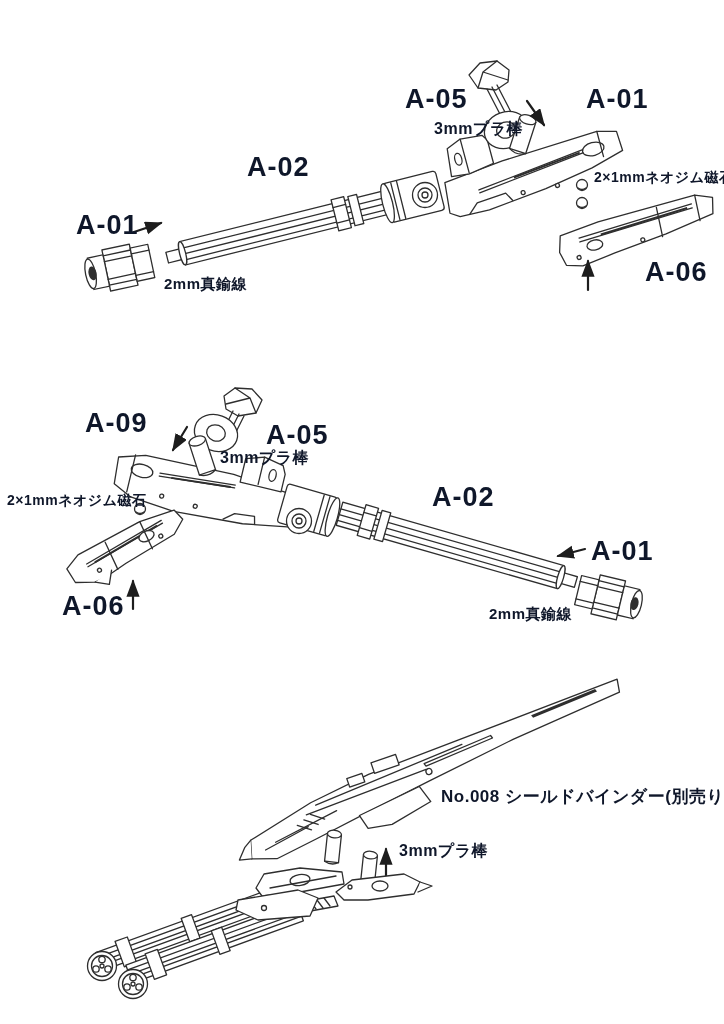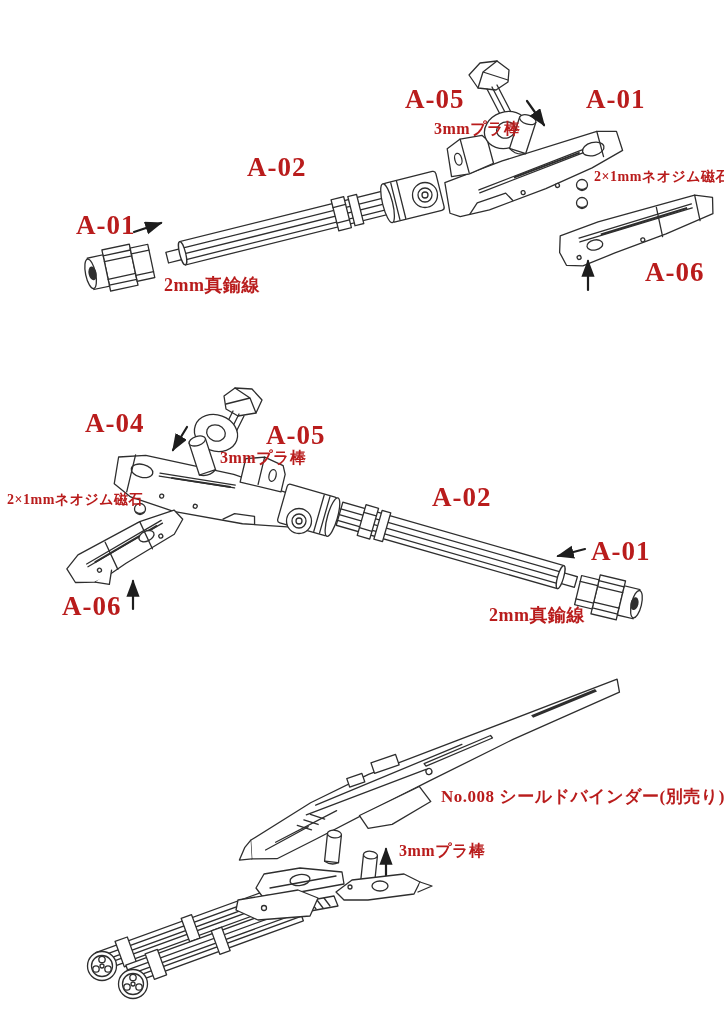--- a/index.html
+++ b/index.html
@@ -3,25 +3,25 @@
 <meta charset="utf-8">
 <style>
   html,body{margin:0;padding:0;background:#e8e8e8;}
   .canvas{
     position:relative;width:724px;height:1024px;margin:0 auto;
     background:#ffffff;overflow:hidden;
     font-family:"Liberation Sans","DejaVu Sans",sans-serif;
   }
   svg{position:absolute;left:0;top:0;}
   .lbl{
-    position:absolute;color:#b91c1c;font-weight:700;line-height:1;
-    white-space:nowrap;letter-spacing:0.5px;font-family:Liberation Serif, serif;
+    position:absolute;color:#0f172a;font-weight:700;line-height:1;
+    white-space:nowrap;letter-spacing:0.5px;
   }
   .lbl.part{font-size:27px;letter-spacing:1px;}
-  .lbl.mat{font-size:18px;}
+  .lbl.mat{font-size:15px;}
   .lbl.cap{font-size:17px;}
   .art{stroke:#2e2e2e;stroke-width:1.3;fill:#ffffff;stroke-linejoin:round;stroke-linecap:round;}
   .art .ln{fill:none;}
   .art .dk{fill:#2e2e2e;stroke:none;}
   .arrow{stroke:#1d1d1d;stroke-width:2.2;fill:none;stroke-linecap:round;}
 </style>
 </head>
 <body>
 
 <div class="canvas">
@@ -274,21 +274,21 @@
 
 <div class="lbl part" style="left:76px;top:212px">A-01</div>
 <div class="lbl part" style="left:247px;top:154px">A-02</div>
 <div class="lbl part" style="left:586px;top:86px">A-01</div>
 <div class="lbl part" style="left:405px;top:86px">A-05</div>
 <div class="lbl part" style="left:645px;top:259px">A-06</div>
 <div class="lbl mat" style="left:434px;top:121px;font-size:16px">3mmプラ棒</div>
 <div class="lbl mat" style="left:594px;top:170px;font-size:14px">2×1mmネオジム磁石</div>
 <div class="lbl mat" style="left:164px;top:276px">2mm真鍮線</div>
 
-<div class="lbl part" style="left:85px;top:410px">A-04</div>
+<div class="lbl part" style="left:85px;top:410px">A-09</div>
 <div class="lbl part" style="left:266px;top:422px">A-05</div>
 <div class="lbl part" style="left:432px;top:484px">A-02</div>
 <div class="lbl part" style="left:591px;top:538px">A-01</div>
 <div class="lbl part" style="left:62px;top:593px">A-06</div>
 <div class="lbl mat" style="left:220px;top:450px;font-size:16px">3mmプラ棒</div>
 <div class="lbl mat" style="left:7px;top:493px;font-size:14px">2×1mmネオジム磁石</div>
 <div class="lbl mat" style="left:489px;top:606px">2mm真鍮線</div>
 
 <div class="lbl cap" style="left:441px;top:788px">No.008 シールドバインダー(別売り)</div>
 <div class="lbl mat" style="left:399px;top:843px;font-size:16px">3mmプラ棒</div>

